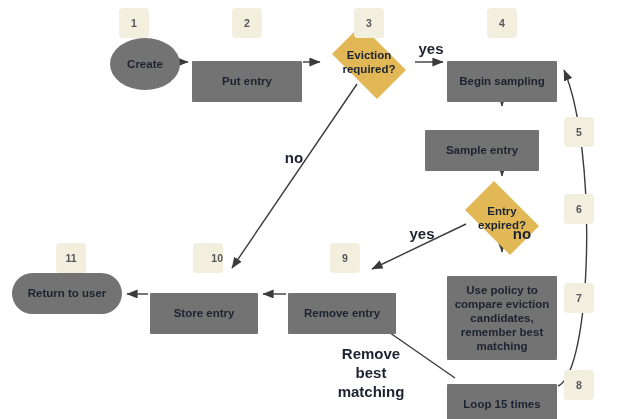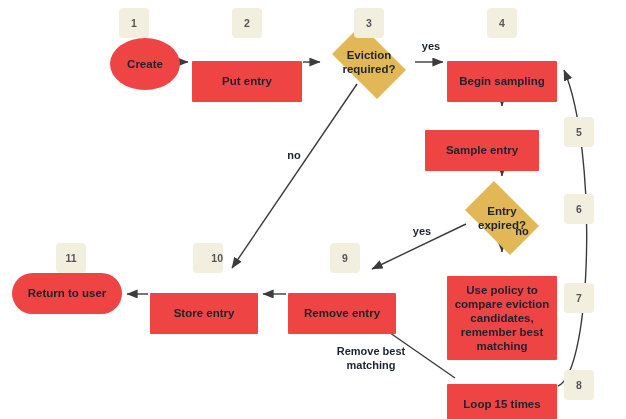--- a/index.html
+++ b/index.html
@@ -19,21 +19,21 @@
   }
   svg.edges {
     position: absolute;
     left: 0;
     top: 0;
     width: 626px;
     height: 419px;
   }
   .node {
     position: absolute;
-    background: #ef4444;
+    background: #737373;
     color: #1c2330;
     display: flex;
     align-items: center;
     justify-content: center;
     text-align: center;
     font-size: 11.5px;
     font-weight: bold;
     line-height: 1.22;
     box-sizing: border-box;
     padding: 2px 4px;
@@ -70,21 +70,21 @@
     font-size: 10.5px;
     font-weight: bold;
     display: flex;
     align-items: center;
     justify-content: center;
     z-index: 4;
   }
   .edge-label {
     position: absolute;
     color: #1c2330;
-    font-size: 11px;
+    font-size: 15px;
     font-weight: bold;
     text-align: center;
     line-height: 1.25;
     z-index: 4;
     white-space: pre-line;
   }
 </style>
 </head>
 <body>
 

